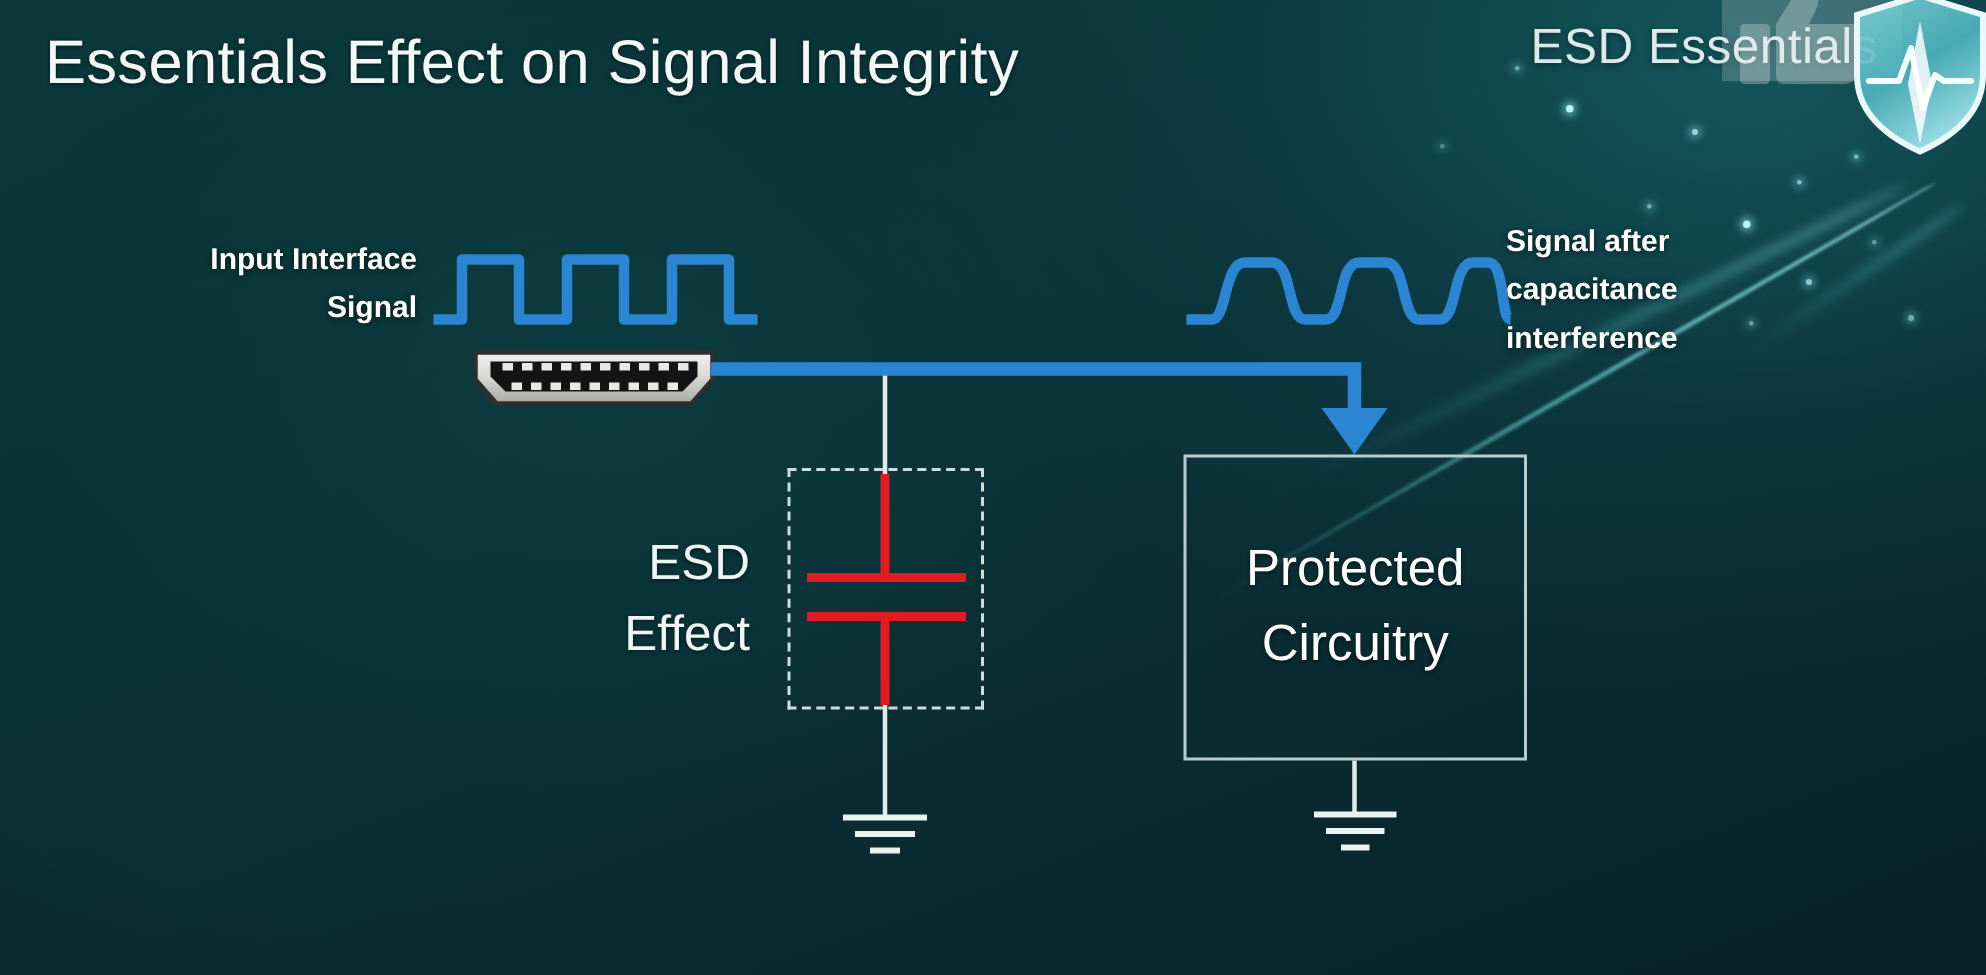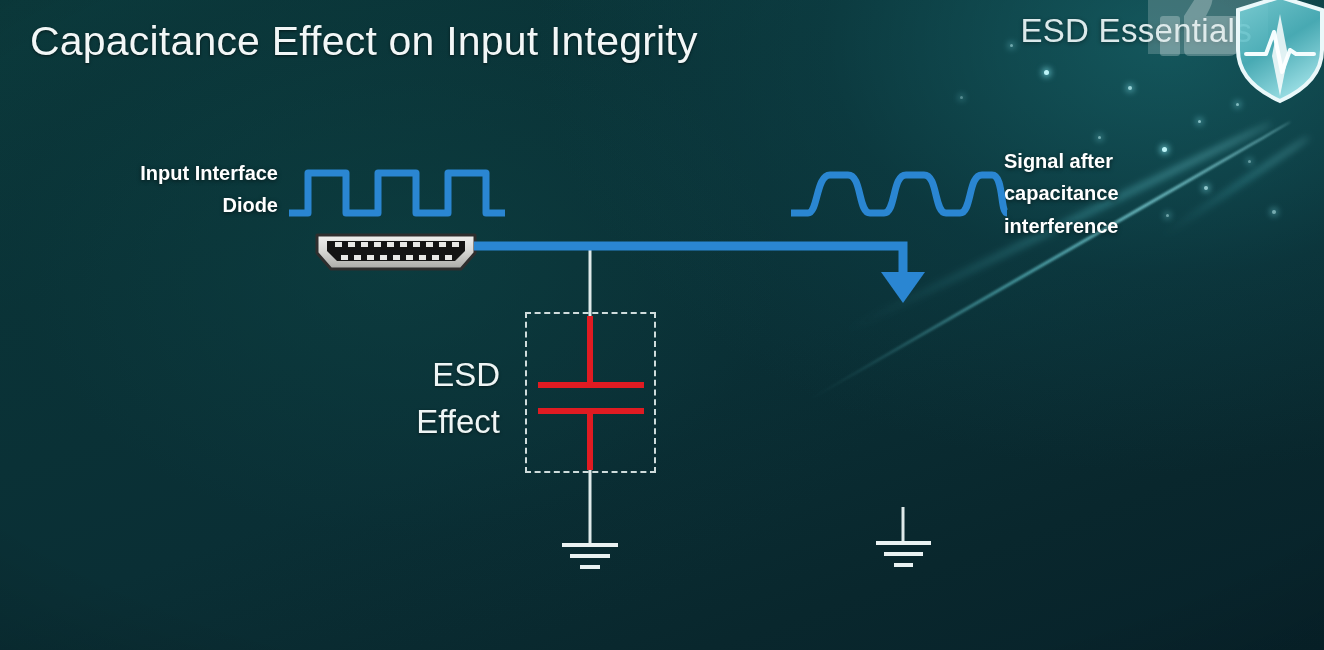--- a/index.html
+++ b/index.html
@@ -152,21 +152,21 @@
     <div class="dot" style="left:1098px; top:136px; width:3px; height:3px; opacity:.6;"></div>
     <div class="dot" style="left:1204px; top:186px; width:4px; height:4px; opacity:.75;"></div>
     <div class="dot" style="left:1248px; top:160px; width:3px; height:3px; opacity:.5;"></div>
     <div class="dot" style="left:1166px; top:214px; width:3px; height:3px; opacity:.55;"></div>
     <div class="dot" style="left:1272px; top:210px; width:4px; height:4px; opacity:.6;"></div>
     <div class="dot" style="left:1010px; top:44px;  width:3px; height:3px; opacity:.55;"></div>
     <div class="dot" style="left:960px;  top:96px;  width:3px; height:3px; opacity:.4;"></div>
     <div class="vignette"></div>
   </div>
 
-  <div id="page-title">Capacitance Effect on Input Integrity</div>
+  <div id="page-title">Essentials Effect on Signal Integrity</div>
   <div id="brand-text">ESD Essentials</div>
 
   <div id="thumb-watermark">
     <svg width="104" height="70" viewBox="0 0 104 70" aria-hidden="true">
       <path d="M34 26 L48 4 Q54 -3 60 2 Q65 7 60 18 L56 26 L84 26 Q92 26 92 34 L88 58 Q87 66 79 66 L40 66 Q34 66 34 60 Z" fill="rgba(228,238,238,0.30)"></path>
       <rect x="10" y="26" width="20" height="40" rx="3" fill="rgba(228,238,238,0.30)"></rect>
     </svg>
   </div>
 
   <svg id="shield-logo" viewBox="0 0 96 110">
@@ -176,21 +176,21 @@
         <stop offset="55%" stop-color="#4fb6c0" stop-opacity="0.88"></stop>
         <stop offset="100%" stop-color="#9fe4ea" stop-opacity="0.95"></stop>
       </linearGradient>
     </defs>
     <path d="M48 3 L90 16 L90 56 Q90 88 48 107 Q6 88 6 56 L6 16 Z" fill="url(#shieldFill)" stroke="#eaf8fa" stroke-width="4"></path>
     <path d="M14 60 L34 60 L42 38 L50 78 L58 56 L64 60 L82 60" fill="none" stroke="#f4fdfe" stroke-width="4" stroke-linejoin="round" stroke-linecap="round"></path>
     <path d="M48 20 L56 62 L48 102 L40 62 Z" fill="#ffffff" opacity="0.82"></path>
   </svg>
 
   <div class="side-label" id="label-input">Input Interface
-Diode</div>
+Signal</div>
   <div class="side-label" id="label-output">Signal after
 capacitance
 interference</div>
 
   <svg class="wave" id="wave-clean" width="222" height="56" viewBox="0 0 222 56">
     <path d="M3 48 L22 48 L22 8 L60 8 L60 48 L92 48 L92 8 L130 8 L130 48 L162 48 L162 8 L200 8 L200 48 L219 48" fill="none" stroke="#2a86d2" stroke-width="7" stroke-linejoin="round" stroke-linecap="butt"></path>
   </svg>
 
   <svg class="wave" id="wave-degraded" width="222" height="56" viewBox="0 0 222 56">
     <path d="M3 48 L20 48 C30 48 28 10 42 10 L60 10 C74 10 70 48 82 48
@@ -259,14 +259,18 @@
     <g>
       <path d="M474 246 L903 246 L903 278" fill="none" stroke="#2a86d2" stroke-width="9" stroke-linejoin="miter"></path>
       <path d="M881 272 L925 272 L903 303 Z" fill="#2a86d2"></path>
     </g>
   </svg>
 
   <div id="esd-label">ESD
 Effect</div>
   <div id="esd-dashed-box"></div>
 
+  <div id="protected-box">
+    <div id="protected-label">Protected
+Circuitry</div>
+  </div>
 
 </div>
 
 </body></html>

